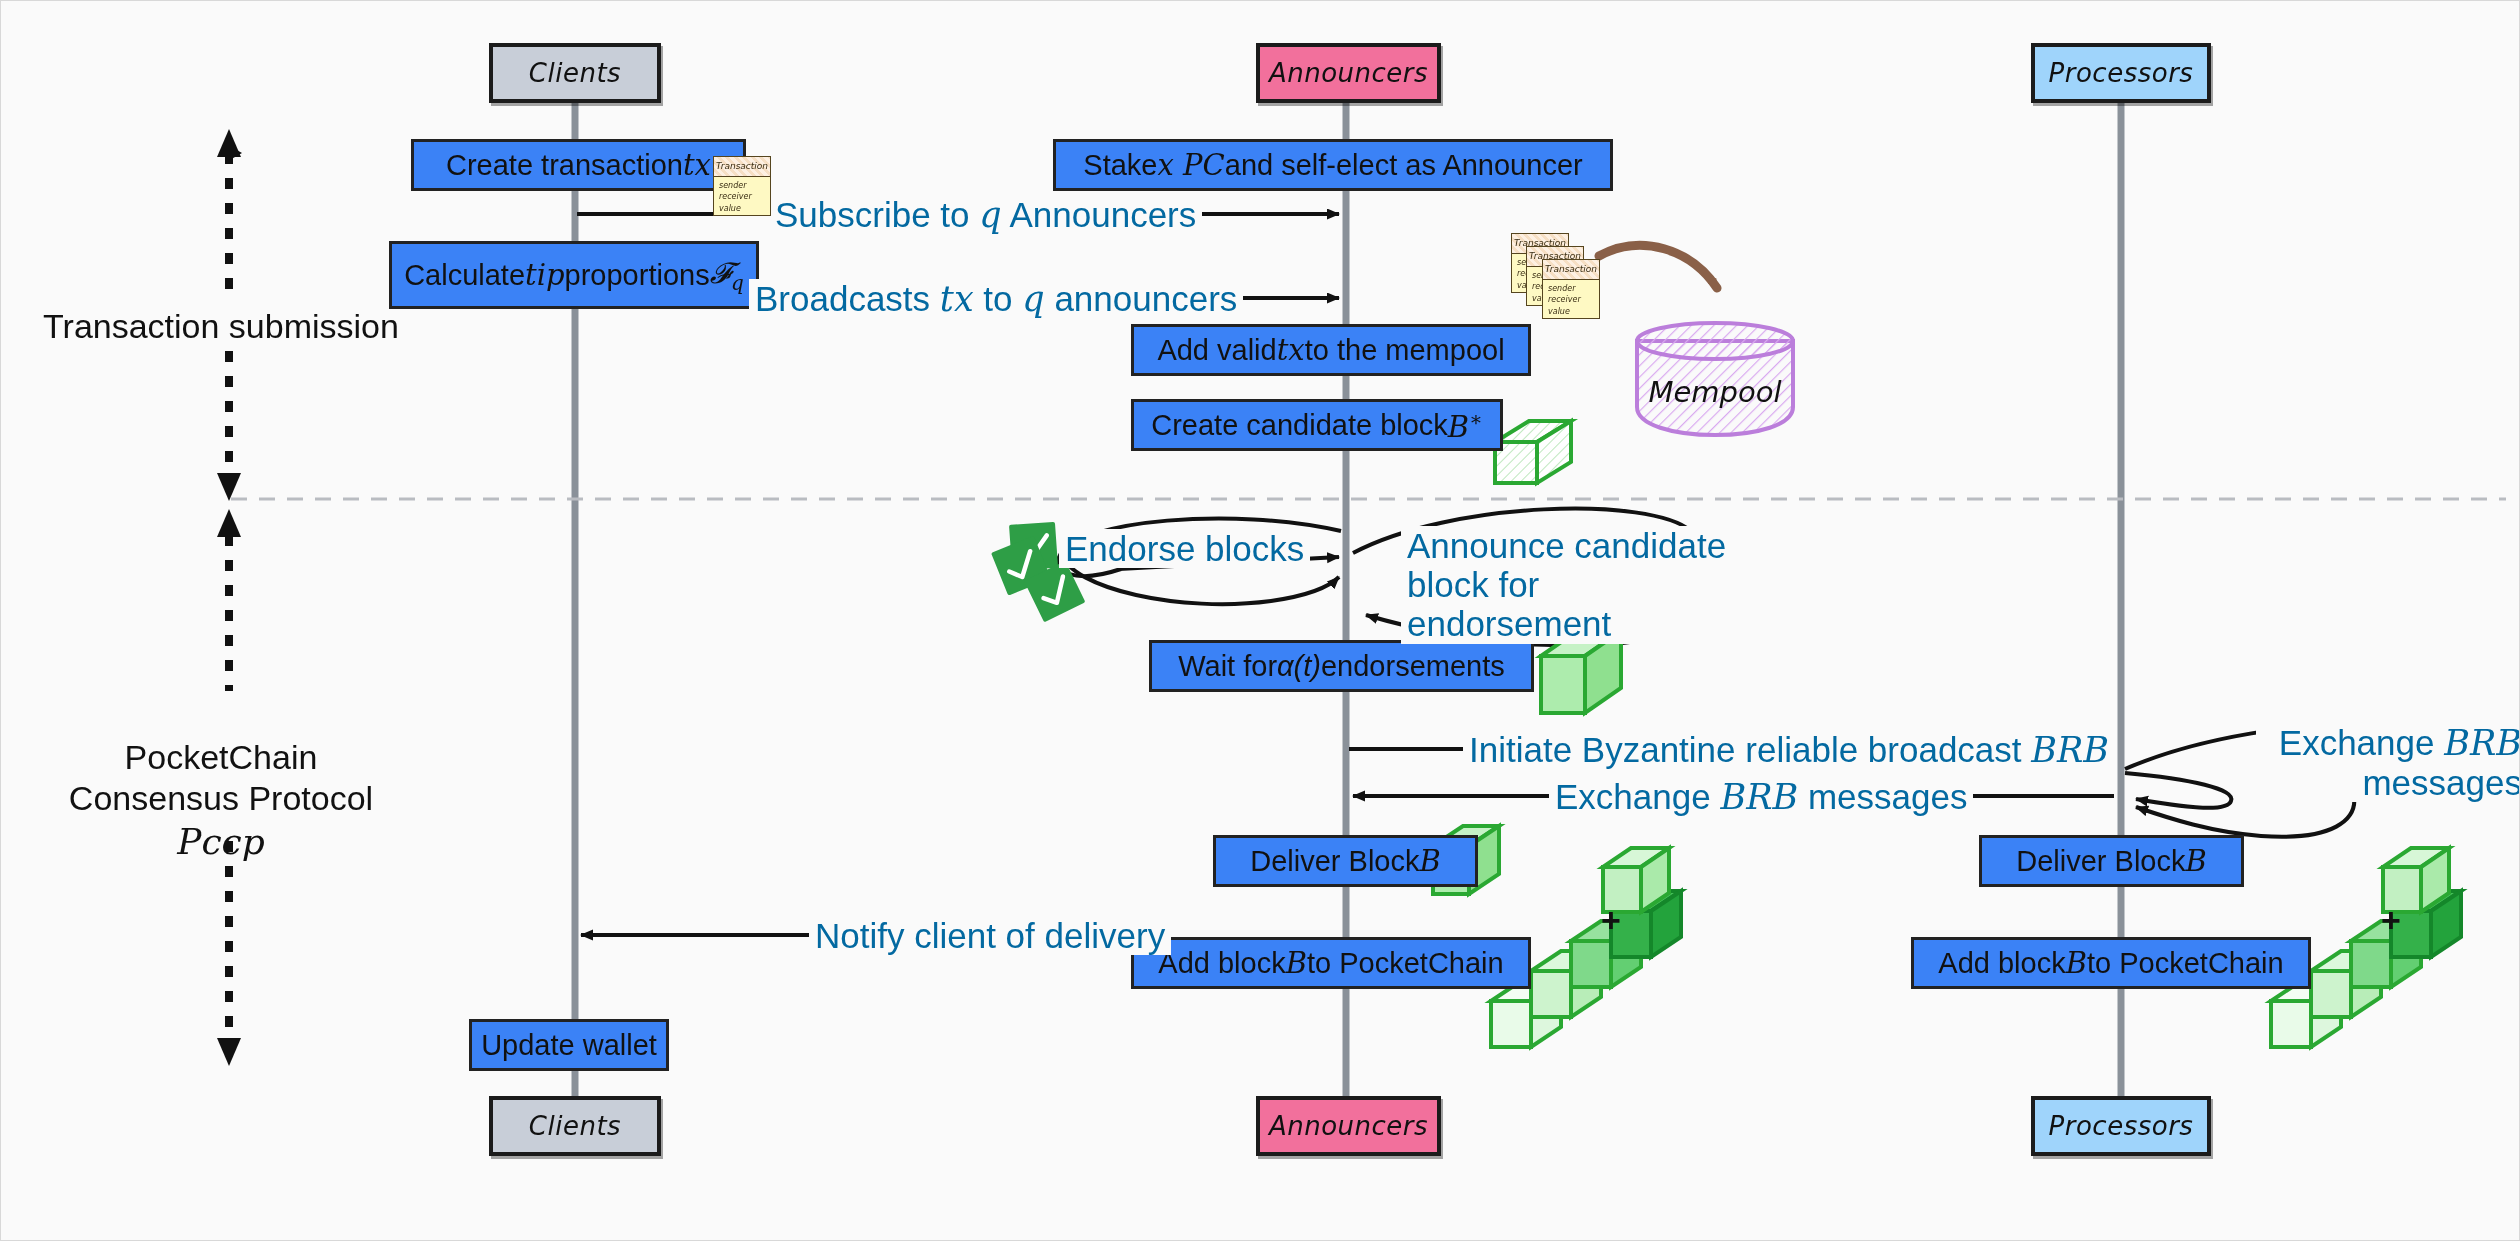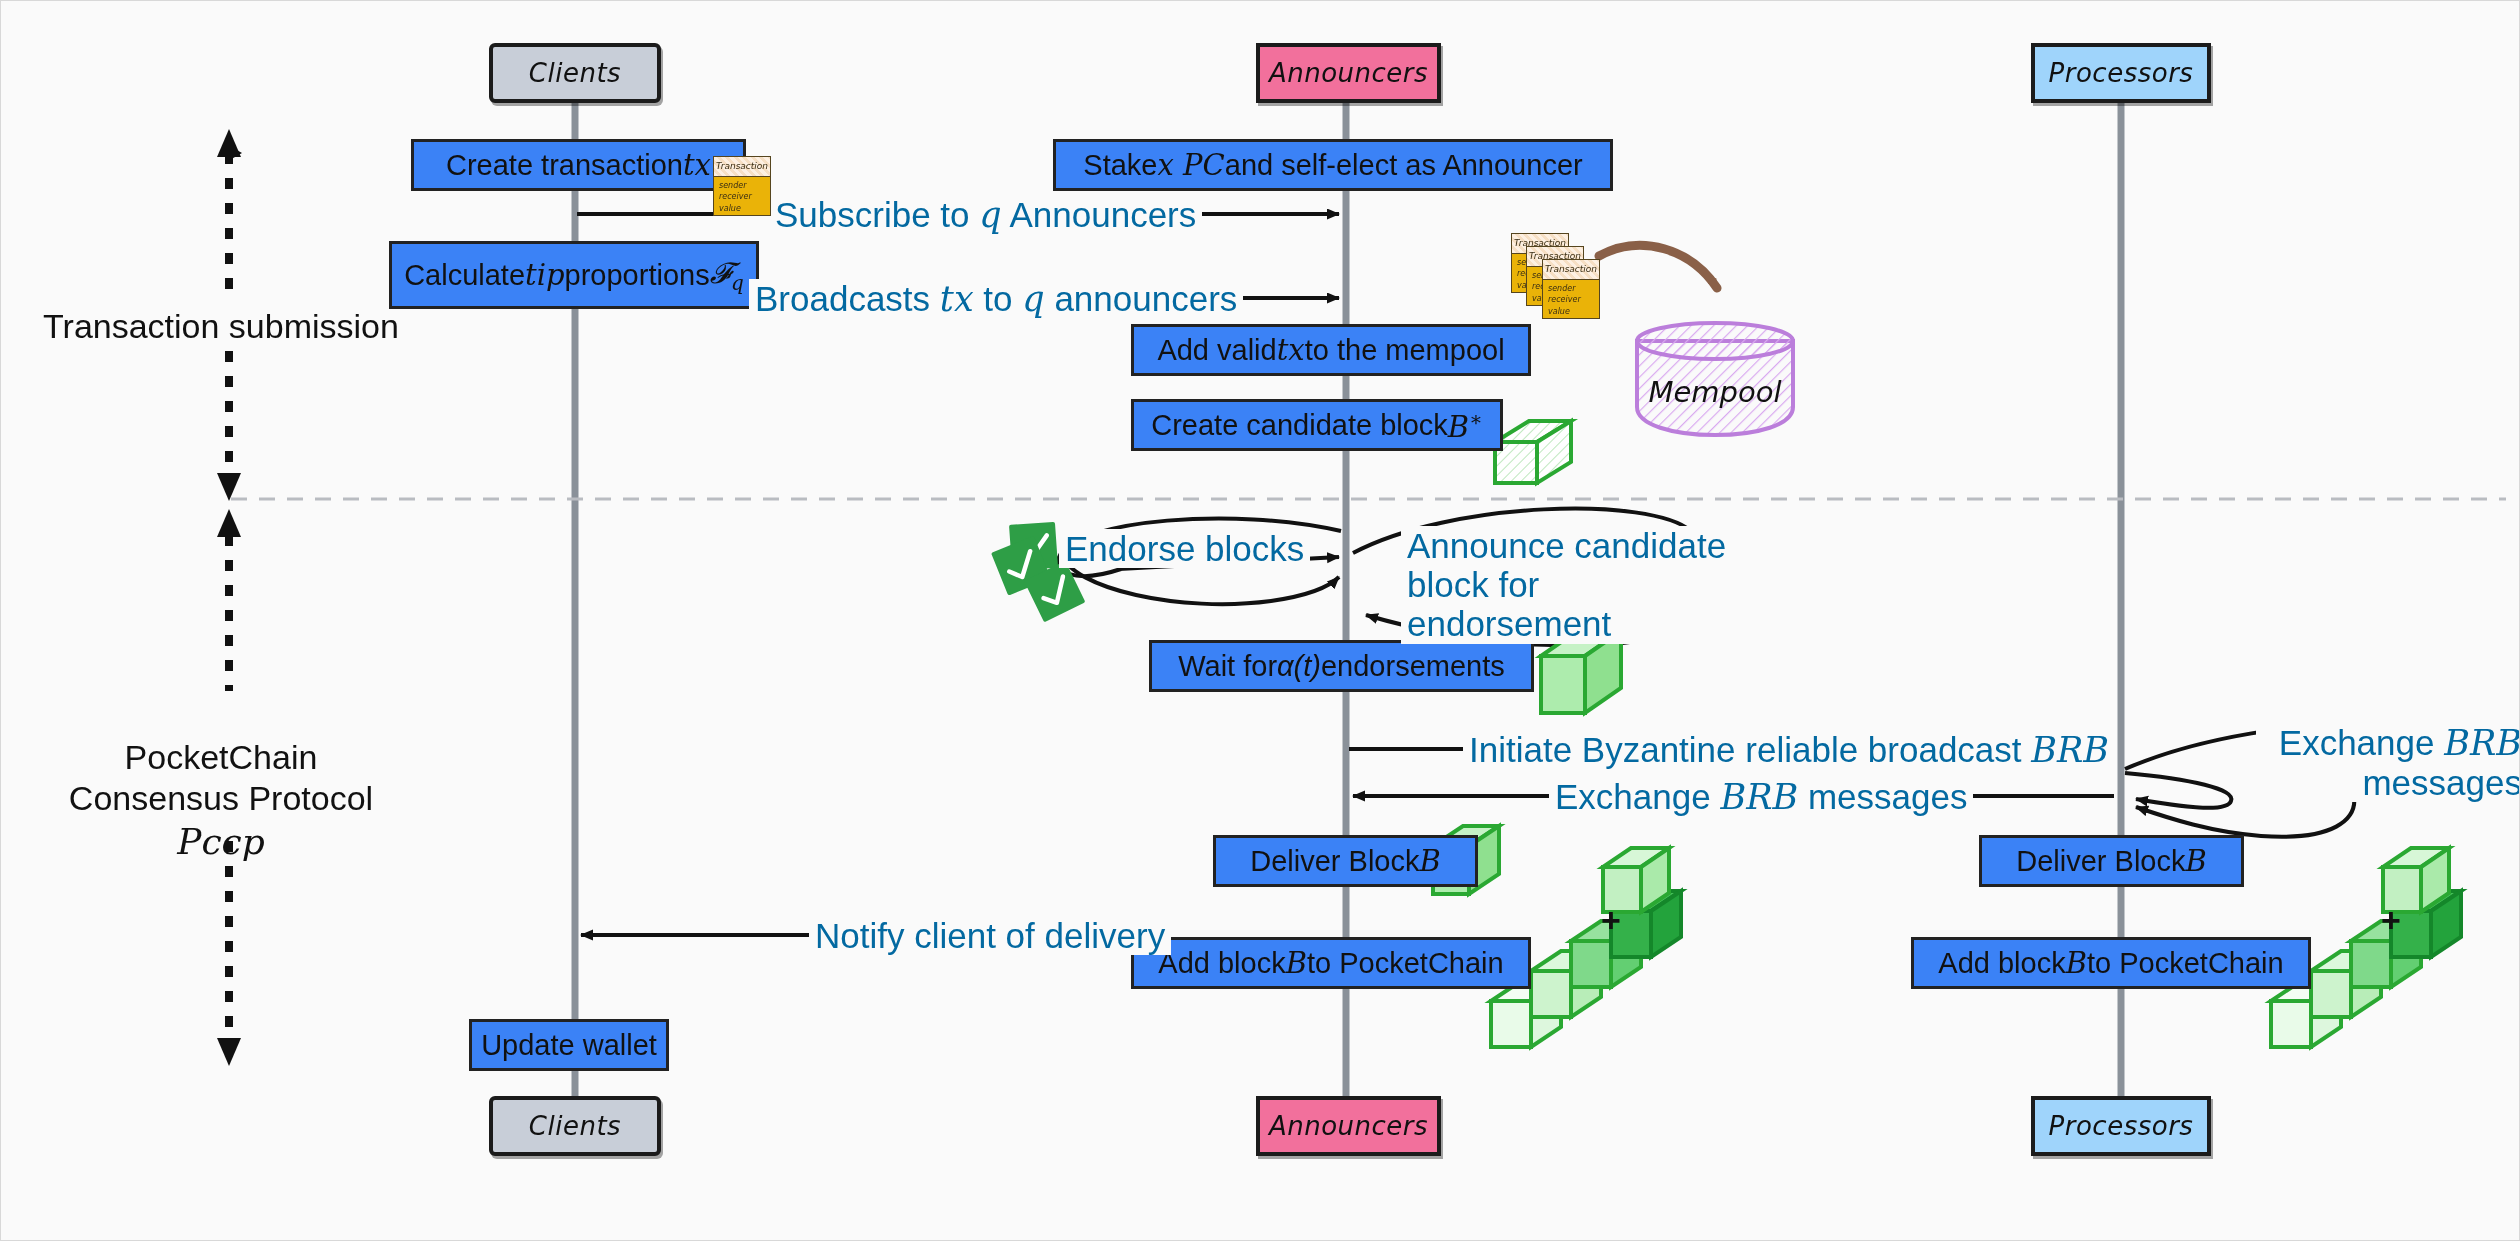--- a/index.html
+++ b/index.html
@@ -15,21 +15,21 @@
   
   .actor{
     position:absolute;box-sizing:border-box;
     border:4px solid #1b1b1b;
     display:flex;align-items:center;justify-content:center;
     font-family:"DejaVu Sans",sans-serif;
     font-size:26px;font-style:italic;color:#111;
     letter-spacing:.5px;
     box-shadow:2px 3px 0 rgba(0,0,0,.35);
   }
-  .actor.clients{background:#c8ced8;border-radius:6px;}
+  .actor.clients{background:#c8ced8;}
   .actor.announcers{background:#f2709c;}
   .actor.processors{background:#9fd4fb;}
   
   .note{
     position:absolute;box-sizing:border-box;
     background:#3b82f6;border:3px solid #222;
     display:flex;align-items:center;justify-content:center;
     font-size:29px;color:#111;white-space:nowrap;
     padding:0 14px;
   }
@@ -43,21 +43,21 @@
   }
   .lbl.two{white-space:normal;text-align:left;}
   
   .section-title{
     position:absolute;font-size:34px;color:#111;text-align:center;
     line-height:1.22;
   }
   
   .txcard{
     position:absolute;box-sizing:border-box;
-    background:#eab308;border:1.5px solid #55451f;
+    background:#fef9c3;border:1.5px solid #55451f;
   }
   .txcard .hd{
     height:32%;border-bottom:1.5px solid #55451f;
     background:repeating-linear-gradient(45deg,#fdf0e2,#fdf0e2 3px,#f6dfc4 3px,#f6dfc4 6px);
     font-size:9px;color:#3a2e14;display:flex;align-items:center;justify-content:center;
     font-family:"DejaVu Sans",sans-serif;font-style:italic;
   }
   .txcard .bd{padding:3px 5px;font-size:8px;color:#3a2e14;line-height:1.45;
     font-family:"DejaVu Sans",sans-serif;font-style:italic;}
   

